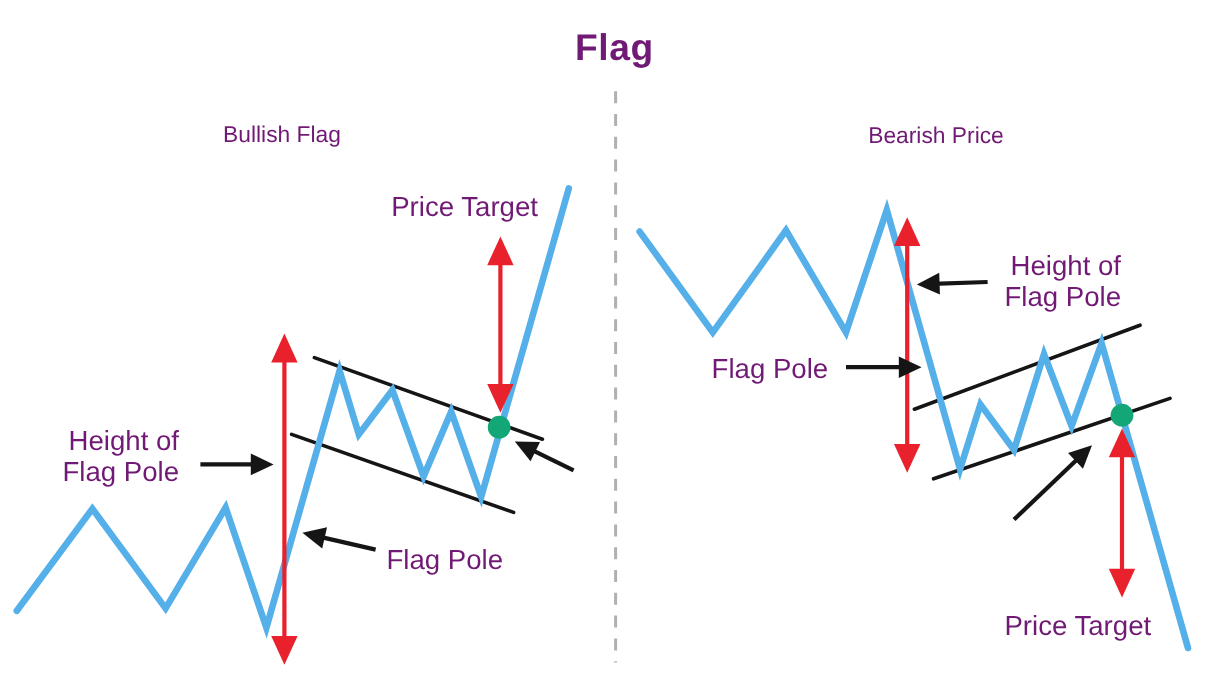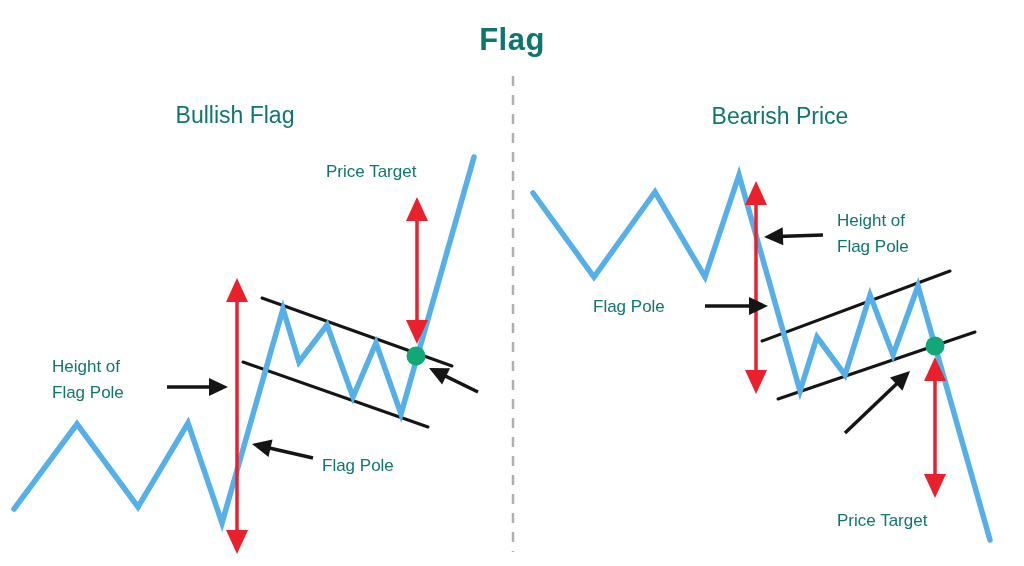--- a/index.html
+++ b/index.html
@@ -1,24 +1,24 @@
 <!DOCTYPE html>
 <html><head>
 <meta charset="utf-8">
 <style>
   html,body{margin:0;padding:0;background:#ffffff;}
   .stage{position:relative;width:1024px;height:566px;background:#ffffff;overflow:hidden;
-         font-family:"Liberation Sans", sans-serif;color:#0f766e;}
+         font-family:"Liberation Sans", sans-serif;color:#701a75;}
   #diagram{position:absolute;left:0;top:0;}
   .title{position:absolute;left:0;top:22px;width:1024px;text-align:center;
          font-size:31px;font-weight:700;letter-spacing:0.5px;}
-  .heading{position:absolute;width:220px;text-align:center;font-size:23px;font-weight:400;}
+  .heading{position:absolute;width:220px;text-align:center;font-size:19px;font-weight:400;}
   #h-bullish{left:125px;top:102px;}
   #h-bearish{left:670px;top:103px;}
-  .lbl{position:absolute;font-size:17px;line-height:26px;white-space:nowrap;}
+  .lbl{position:absolute;font-size:23px;line-height:26px;white-space:nowrap;text-align:right;}
   #b-price-target{left:326px;top:159px;}
   #b-height{left:52px;top:354px;}
   #b-flagpole{left:322px;top:453px;}
   #r-height{left:837px;top:208px;}
   #r-flagpole{left:593px;top:294px;}
   #r-price-target{left:837px;top:508px;}
   .lbl span{display:block;}
 </style>
 </head>
 <body>

